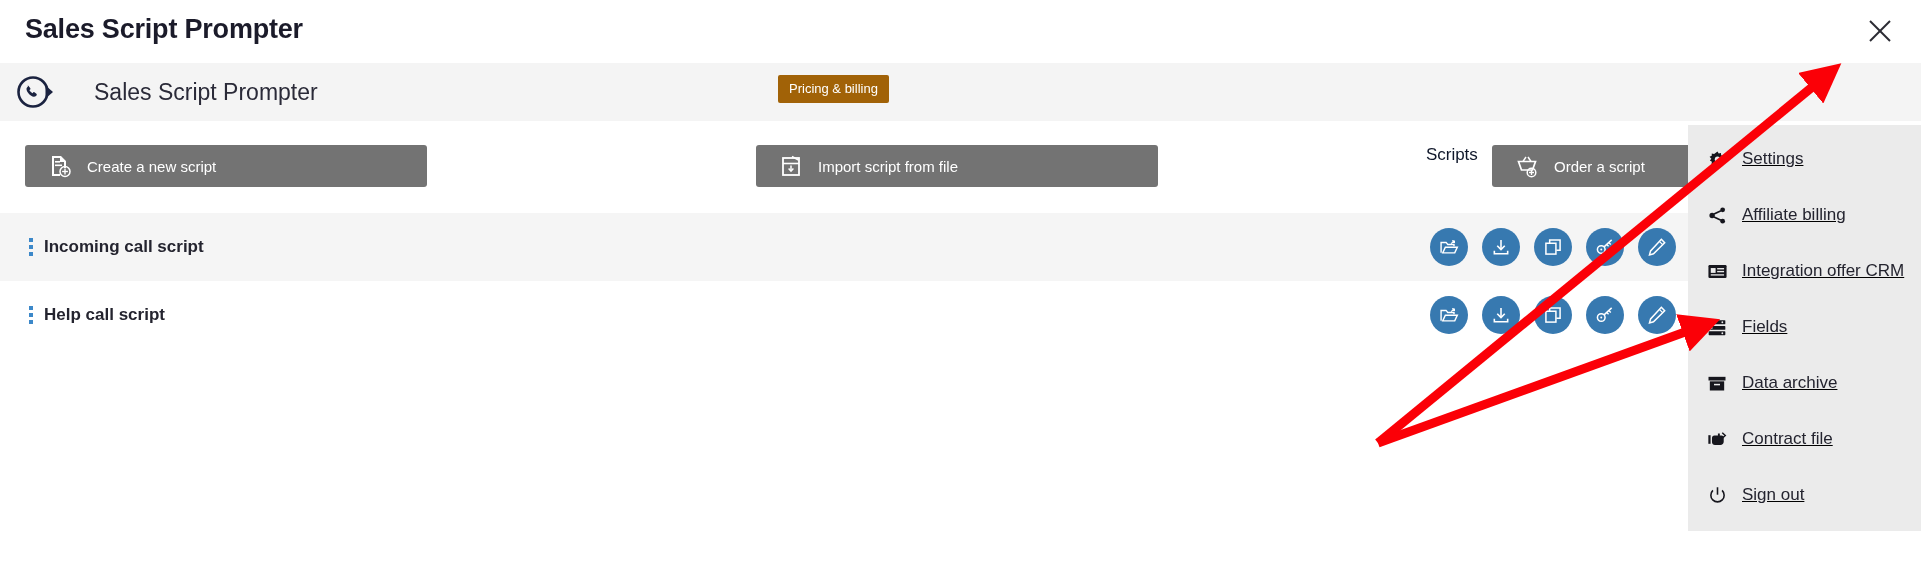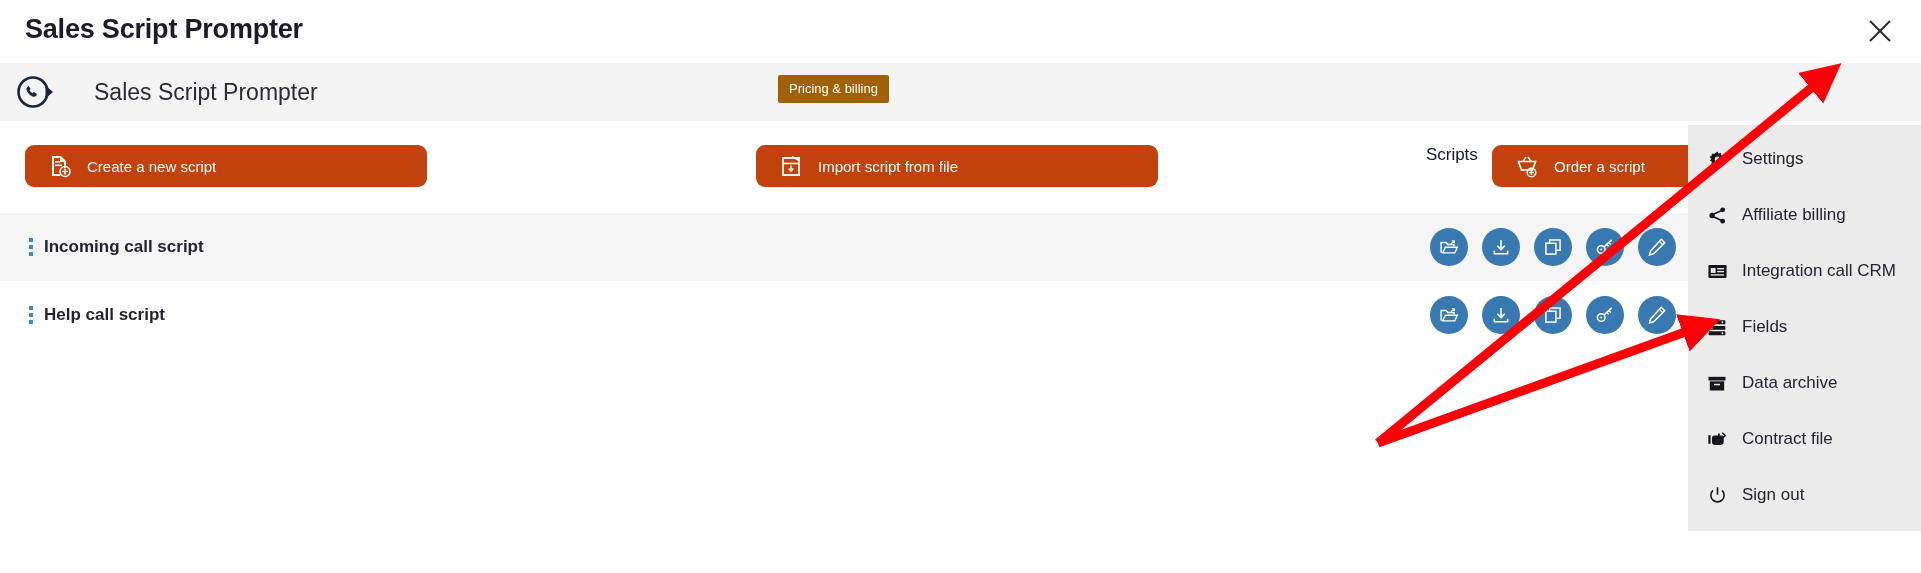--- a/index.html
+++ b/index.html
@@ -69,22 +69,22 @@
     border-left: 5px solid transparent;
     border-right: 5px solid transparent;
     border-top: 5px solid #2f2f3a;
   }
   .navlink.active { background: #ebebeb; }
 
   
   .actions { position: absolute; left: 0; top: 121px; width: 1921px; height: 76px; }
   .btn-primary {
     position: absolute; top: 24px; height: 42px;
-    background: #c2410c; color: #ffffff;
-    border-radius: 9px;
+    background: #737373; color: #ffffff;
+    border-radius: 3px;
     display: flex; align-items: center;
     padding-left: 22px;
     font-size: 15px;
     cursor: pointer;
   }
   .btn-primary .bicon {
     width: 26px; height: 26px; margin-right: 14px;
     display: flex; align-items: center; justify-content: center;
   }
   #btn-create { left: 25px;  width: 402px; }
@@ -122,21 +122,21 @@
 
   
   .dropdown {
     position: absolute; left: 1688px; top: 125px; width: 233px;
     background: #ebebeb;
     padding: 6px 0 8px 0;
     z-index: 40;
   }
   .dropdown-item {
     height: 56px; display: flex; align-items: center;
-    padding-left: 16px; cursor: pointer;
+    padding-left: 16px; cursor: pointer; text-decoration: underline;
   }
   .dropdown-item .dicon {
     width: 26px; height: 22px; margin-right: 12px;
     display: flex; align-items: center; justify-content: center;
     color: #16161d;
   }
   .dropdown-item .dlabel {
     font-size: 17px; color: #24242f; white-space: nowrap;
   }
 
@@ -360,21 +360,21 @@
   <div class="dropdown-item">
     <span class="dicon">
       <svg width="21" height="19" viewBox="0 0 24 22" aria-hidden="true">
         <rect x="1.5" y="3.5" width="21" height="15" rx="1.4" fill="#16161d"></rect>
         <rect x="4.2" y="7" width="5.6" height="5.6" fill="#ebebeb"></rect>
         <rect x="11.6" y="7" width="8" height="1.6" fill="#ebebeb"></rect>
         <rect x="11.6" y="10.3" width="8" height="1.6" fill="#ebebeb"></rect>
         <rect x="4.2" y="14.2" width="15.4" height="1.5" fill="#ebebeb"></rect>
       </svg>
     </span>
-    <span class="dlabel">Integration call CRM</span>
+    <span class="dlabel">Integration offer CRM</span>
   </div>
 
   <div class="dropdown-item">
     <span class="dicon">
       <svg width="20" height="19" viewBox="0 0 24 22" aria-hidden="true">
         <rect x="2" y="2.2" width="20" height="5" rx="0.8" fill="#16161d"></rect>
         <rect x="4" y="9.2" width="18" height="4.6" rx="0.8" fill="#16161d"></rect>
         <rect x="2" y="15.6" width="20" height="4.6" rx="0.8" fill="#16161d"></rect>
         <circle cx="5.6" cy="11.5" r="1.1" fill="#ebebeb"></circle>
         <circle cx="18.4" cy="4.7" r="1.1" fill="#ebebeb"></circle>

